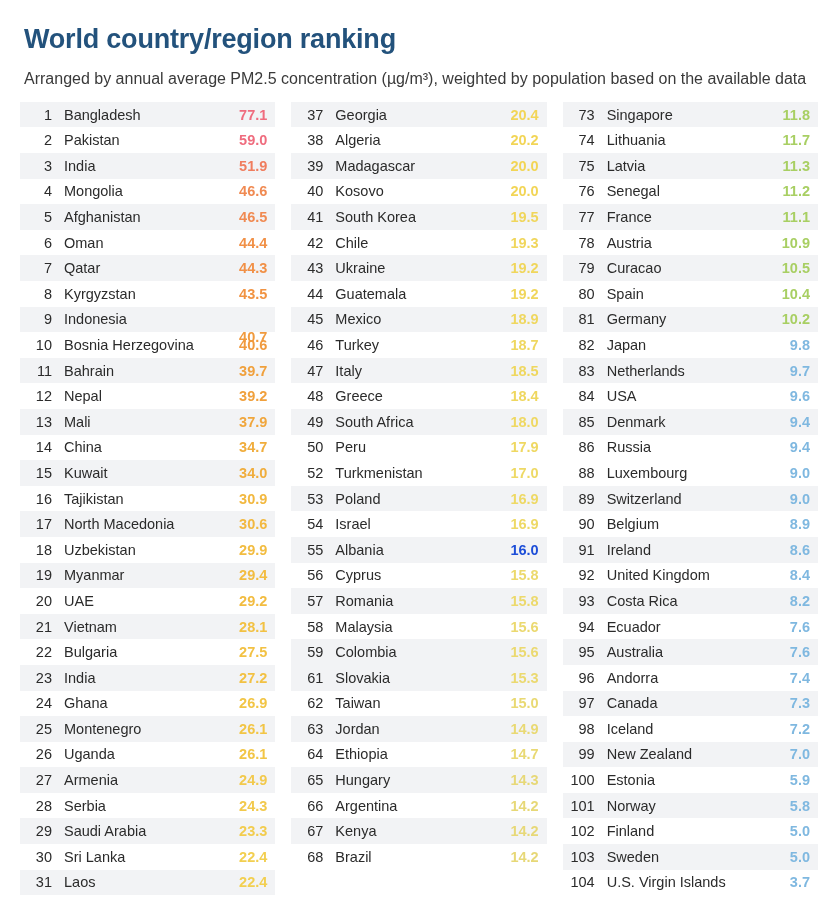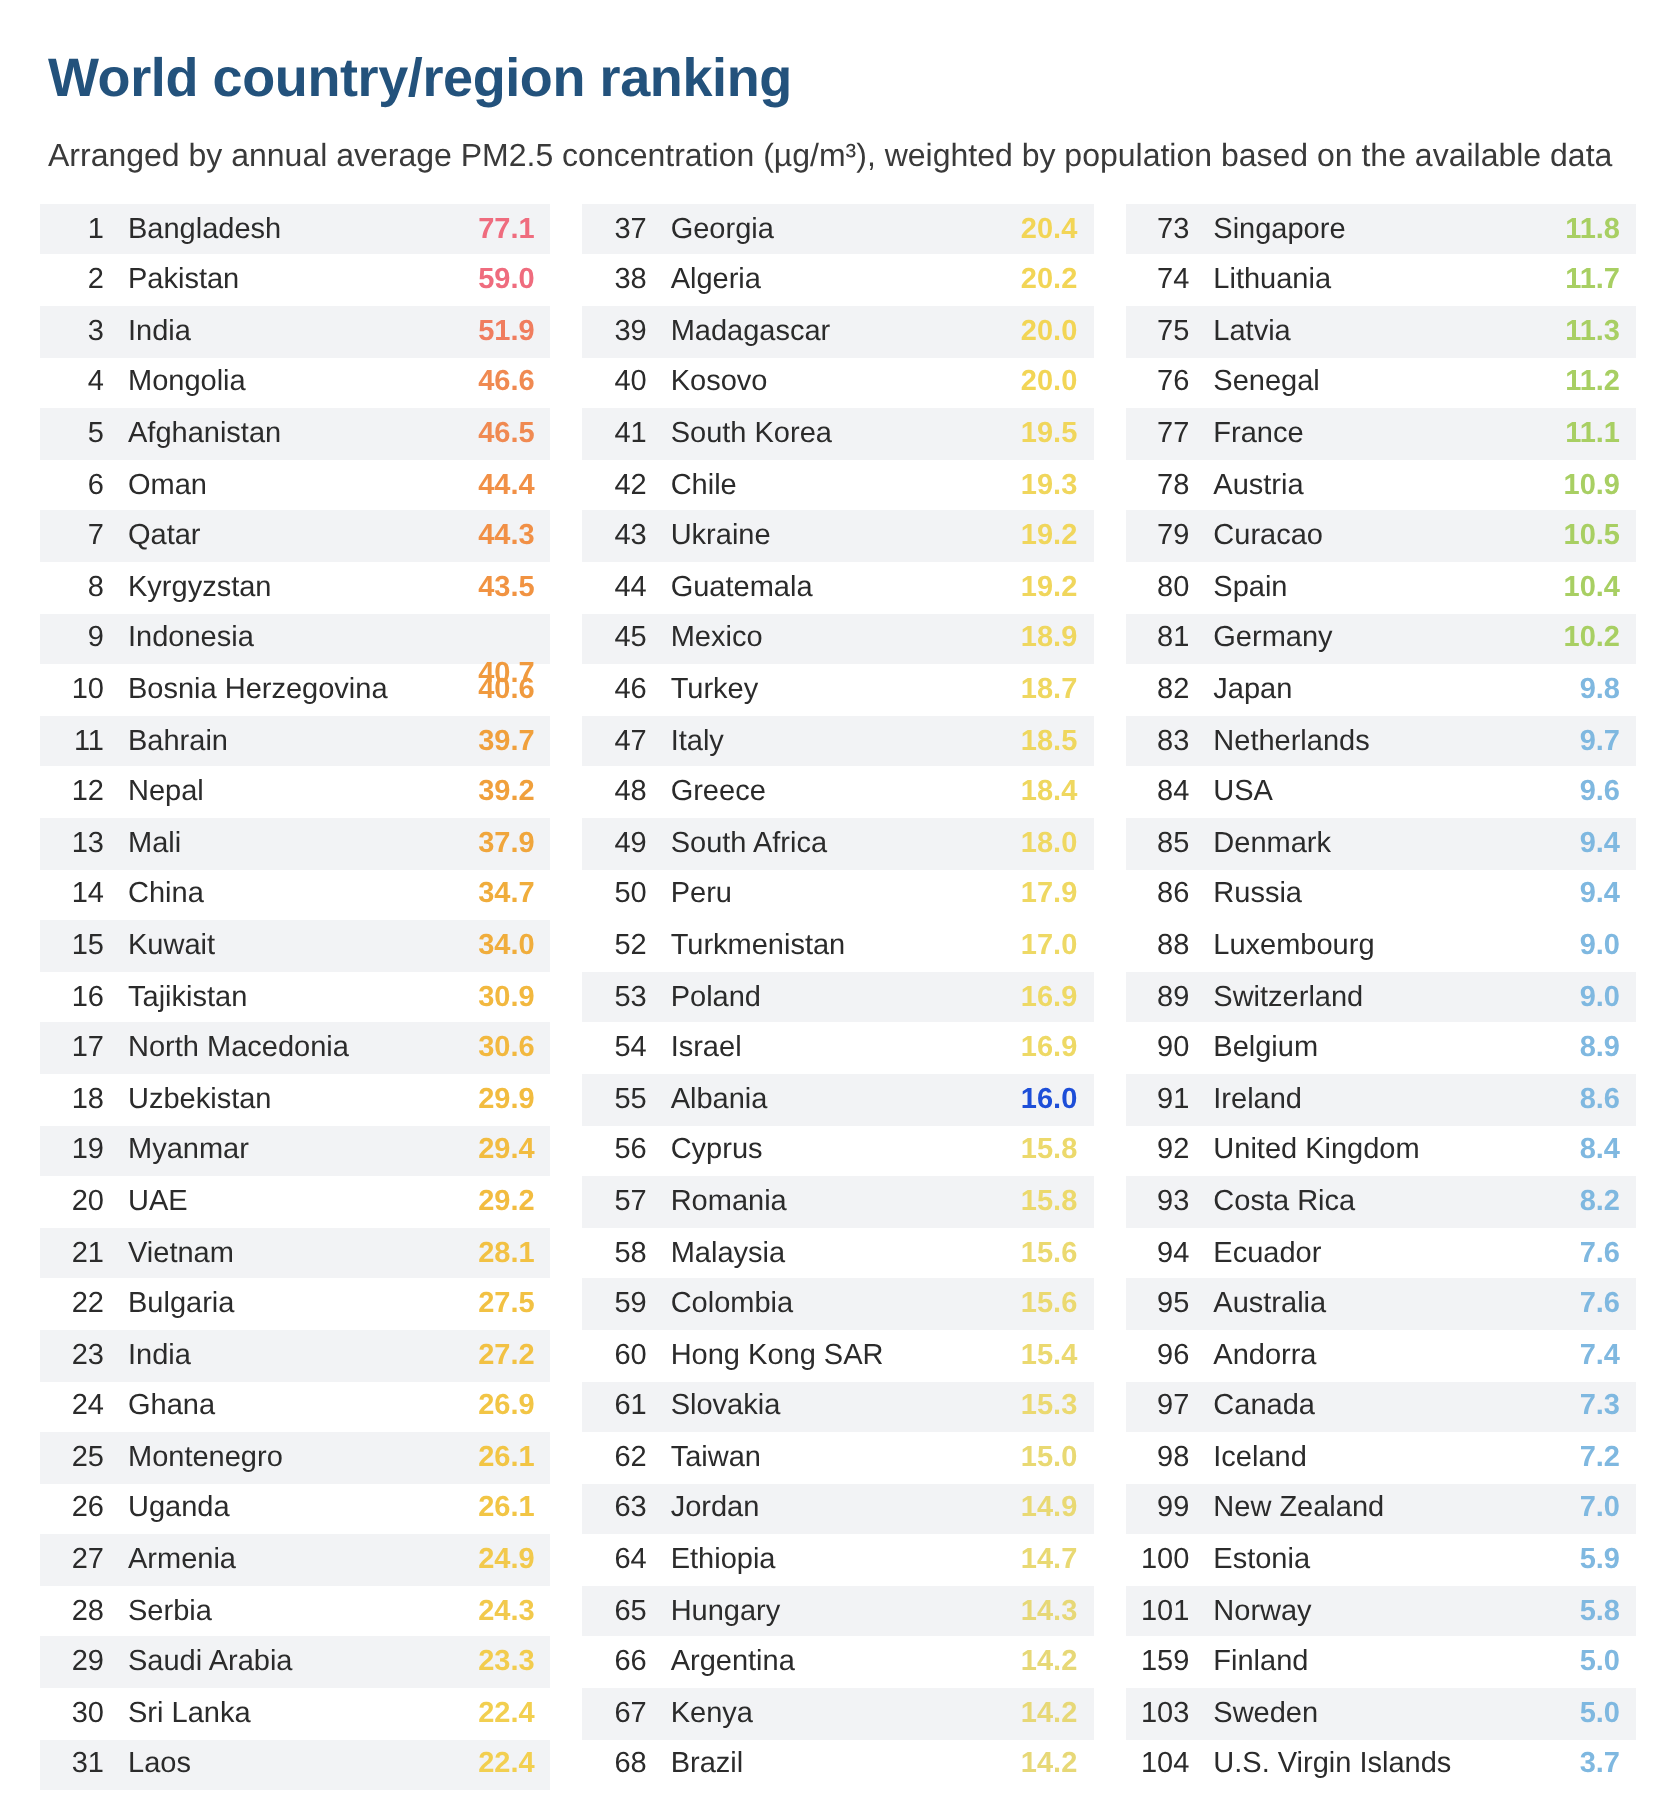--- a/index.html
+++ b/index.html
@@ -352,25 +352,20 @@
         <div class="row">
           <span class="rank">58</span>
           <span class="name">Malaysia</span>
           <span class="value" style="color: rgb(235, 217, 112);">15.6</span>
         </div>
         <div class="row alt">
           <span class="rank">59</span>
           <span class="name">Colombia</span>
           <span class="value" style="color: rgb(235, 217, 112);">15.6</span>
         </div>
-        <div class="row">
-          <span class="rank">60</span>
-          <span class="name">Hong Kong SAR</span>
-          <span class="value" style="color: rgb(235, 217, 112);">15.4</span>
-        </div>
         <div class="row alt">
           <span class="rank">61</span>
           <span class="name">Slovakia</span>
           <span class="value" style="color: rgb(235, 217, 112);">15.3</span>
         </div>
         <div class="row">
           <span class="rank">62</span>
           <span class="name">Taiwan</span>
           <span class="value" style="color: rgb(233, 217, 115);">15.0</span>
         </div>
@@ -540,21 +535,21 @@
           <span class="rank">100</span>
           <span class="name">Estonia</span>
           <span class="value" style="color: rgb(127, 184, 224);">5.9</span>
         </div>
         <div class="row alt">
           <span class="rank">101</span>
           <span class="name">Norway</span>
           <span class="value" style="color: rgb(127, 184, 224);">5.8</span>
         </div>
         <div class="row">
-          <span class="rank">159</span>
+          <span class="rank">102</span>
           <span class="name">Finland</span>
           <span class="value" style="color: rgb(127, 184, 224);">5.0</span>
         </div>
         <div class="row alt">
           <span class="rank">103</span>
           <span class="name">Sweden</span>
           <span class="value" style="color: rgb(127, 184, 224);">5.0</span>
         </div>
         <div class="row">
           <span class="rank">104</span>

